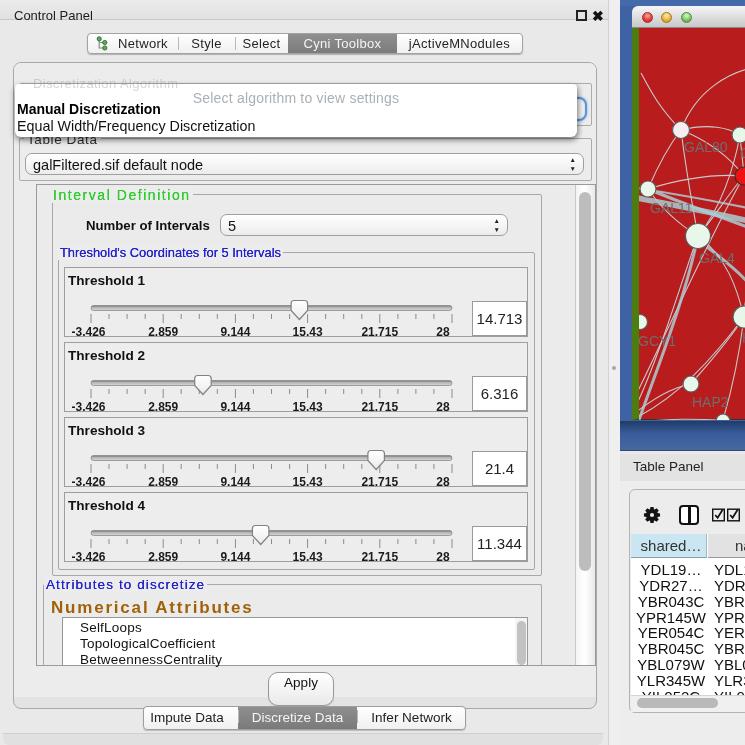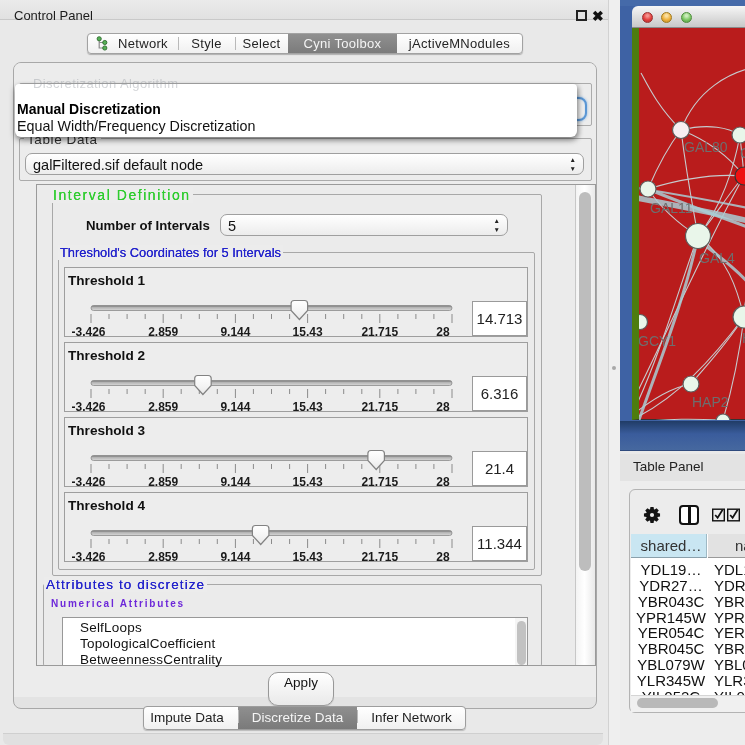--- a/index.html
+++ b/index.html
@@ -213,31 +213,32 @@
         <text x="242.6" y="68" font-size="12" font-weight="bold" fill="#1a1a1a" text-anchor="middle" font-family="Liberation Sans, sans-serif">15.43</text>
         <text x="314.8" y="68" font-size="12" font-weight="bold" fill="#1a1a1a" text-anchor="middle" font-family="Liberation Sans, sans-serif">21.715</text>
         <text x="378.0" y="68" font-size="12" font-weight="bold" fill="#1a1a1a" text-anchor="middle" font-family="Liberation Sans, sans-serif">28</text>
         <path d="M190.4 32.5 L200.9 32.5 Q203.9 32.5 203.9 35.5 L203.9 42.5 L195.7 51.5 L187.4 42.5 L187.4 35.5 Q187.4 32.5 190.4 32.5 Z" fill="url(#thm)" stroke="#828282" stroke-width="1.2"></path>
       </svg>
     <div class="vbox">11.344</div>
   </div>
 
   <div class="grpbox abs" style="left:43px; top:584px; width:499px; height:82px; border-bottom:none;"></div>
   <div class="grptitle abs" style="left:44px; top:577px; color:#2222cc; letter-spacing:1.1px; text-shadow:0 0 0.6px #2222cc;">Attributes to discretize</div>
-  <div class="abs" style="left:51px; top:598px; font-size:10px; font-weight:bold; letter-spacing:1.8px; color:#6d28d9;">Numerical Attributes</div>
+  <div class="abs" style="left:51px; top:598px; font-size:17px; font-weight:bold; letter-spacing:1.8px; color:#a16207;">Numerical Attributes</div>
   <div id="listbox" class="abs">
     <span class="li" style="top:2px;">SelfLoops</span>
     <span class="li" style="top:18px;">TopologicalCoefficient</span>
     <span class="li" style="top:34px;">BetweennessCentrality</span>
   </div>
   <div id="list-sb" class="abs"></div>
   <div id="list-thumb" class="abs"></div>
 
   <div id="popup" class="abs">
     <span class="ghost">Discretization Algorithm</span>
+    <span class="prompt">Select algorithm to view settings</span>
     <span class="it1">Manual Discretization</span>
     <span class="it2">Equal Width/Frequency Discretization</span>
   </div>
 
   <div id="applybtn" class="abs">Apply</div>
 
   <div id="bstrip" class="abs"></div>
   <div id="btabbar" class="abs"></div>
   <div class="btab abs" style="left:143px; top:707px; width:88px;">Impute Data</div>
   <div class="btab abs" style="left:357px; top:707px; width:109px;">Infer Network</div>

